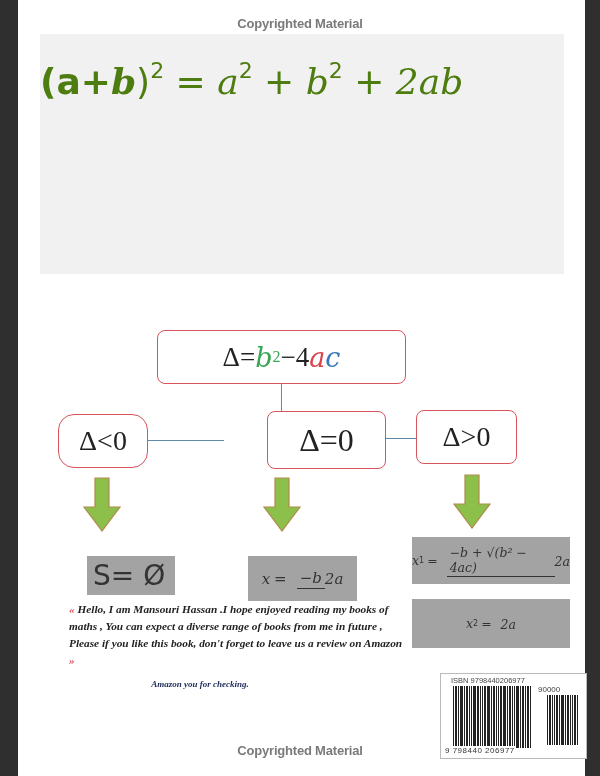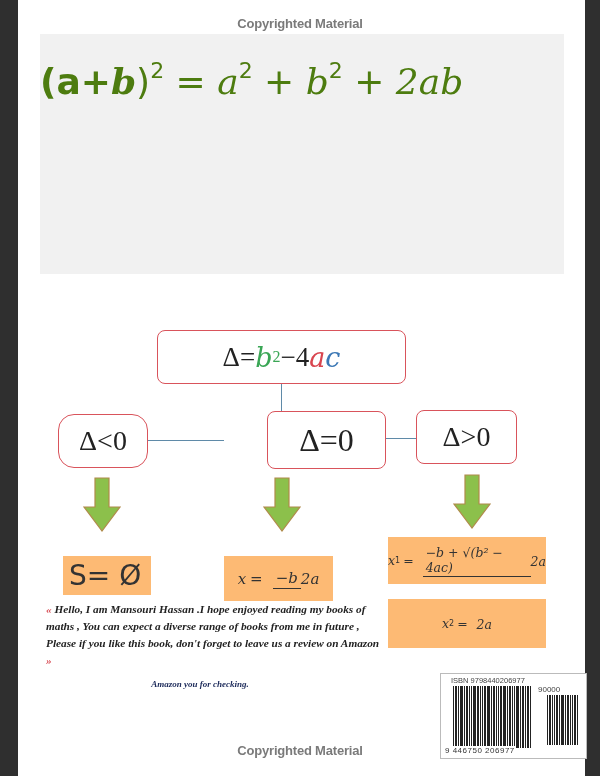--- a/index.html
+++ b/index.html
@@ -8,26 +8,26 @@
   .copyright { position:absolute; left:0; width:600px; text-align:center; color:#7a7a7a; font-family:"Liberation Sans", sans-serif; font-size:13px; font-weight:bold; letter-spacing:-0.2px; }
   .formula-panel { position:absolute; left:40px; top:34px; width:524px; height:240px; background:#f1f1f1; }
   .formula-line { position:absolute; left:0; width:416px; text-align:center; color:#4d7c0f; font-size:36px; white-space:nowrap; font-family:"DejaVu Sans", sans-serif; }
   .formula-line .bold { font-weight:bold; }
   .formula-line .it { font-family:"DejaVu Serif", serif; font-style:italic; font-weight:normal; }
   .formula-line .itb { font-family:"DejaVu Serif", serif; font-style:italic; font-weight:bold; }
   .formula-line sup { font-size:22px; vertical-align:16px; line-height:0; }
   .node { position:absolute; background:#fff; border:1.5px solid #d9535b; border-radius:8px; display:flex; align-items:center; justify-content:center; font-family:"Liberation Serif", serif; color:#222; }
   .connector { position:absolute; background:#5f8aa8; }
   .arrow { position:absolute; }
-  .yellow { position:absolute; background:#fdba74; display:flex; align-items:center; justify-content:center; color:#333; }
+  .yellow { position:absolute; background:#a3a3a3; display:flex; align-items:center; justify-content:center; color:#333;margin-left:24px; }
   .frac { display:inline-flex; flex-direction:row; align-items:center; vertical-align:middle; margin-left:6px; }
   .frac .num { border-bottom:1.2px solid #333; padding:0 3px 1px; }
   .frac .den { padding-top:1px; }
   .mi { font-family:"DejaVu Serif", serif; font-style:italic; }
-  .message { position:absolute; left:46px; top:601px; width:340px; font-family:"Liberation Serif", serif; font-style:italic; font-weight:bold; font-size:11.3px; line-height:17px; color:#222; }
+  .message { position:absolute; left:69px; top:601px; width:340px; font-family:"Liberation Serif", serif; font-style:italic; font-weight:bold; font-size:11.3px; line-height:17px; color:#222; }
   .quote { color:#d9535b; }
   .thanks { position:absolute; left:130px; top:679px; width:140px; text-align:center; font-family:"Liberation Serif", serif; font-style:italic; font-weight:bold; font-size:9px; color:#1c2a5a; }
   .barcode-box { position:absolute; left:440px; top:673px; width:145px; height:84px; background:#fff; border:1px solid #bbb; }
   .isbn-label { position:absolute; left:10px; top:2px; font-size:7.5px; color:#444; font-family:"Liberation Sans", sans-serif; }
   .price-label { position:absolute; left:97px; top:11px; font-size:8px; color:#444; font-family:"Liberation Sans", sans-serif; }
   .bars { position:absolute; display:flex; align-items:stretch; }
   .bars span { display:block; background:#222; margin-right:1px; }
   .bar-digits { position:absolute; left:4px; top:72px; font-size:8px; color:#333; font-family:"Liberation Sans", sans-serif; letter-spacing:0.5px; background:#fff; }
 </style>
 </head>
@@ -148,16 +148,16 @@
       <span style="width:2px"></span>
       <span style="width:1px"></span>
       <span style="width:3px"></span>
       <span style="width:1px"></span>
       <span style="width:2px"></span>
       <span style="width:1px"></span>
       <span style="width:1px"></span>
       <span style="width:2px"></span>
       <span style="width:1px"></span>
   </div>
-  <div class="bar-digits">9 446750 206977</div>
+  <div class="bar-digits">9 798440 206977</div>
 </div>
 
 <div class="copyright" style="top:743px;">Copyrighted Material</div>
 
 </body></html>

